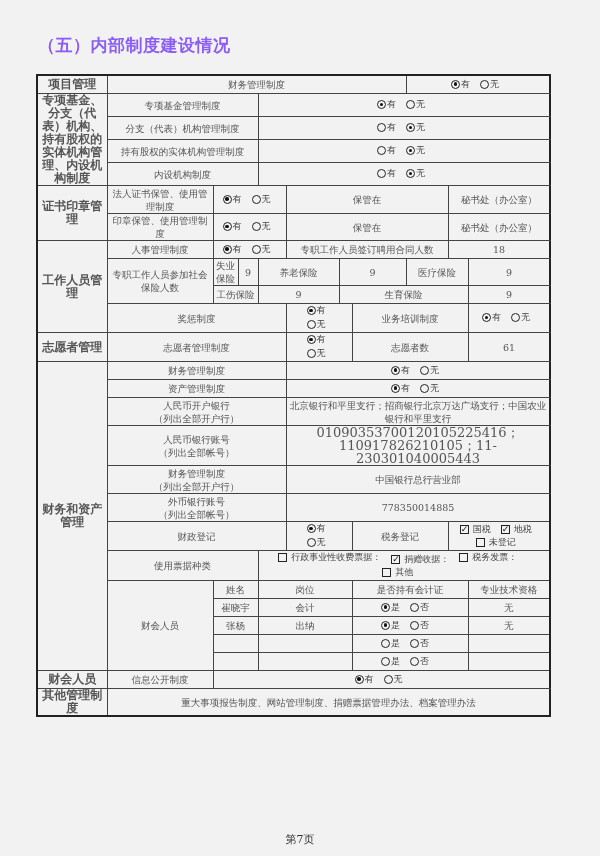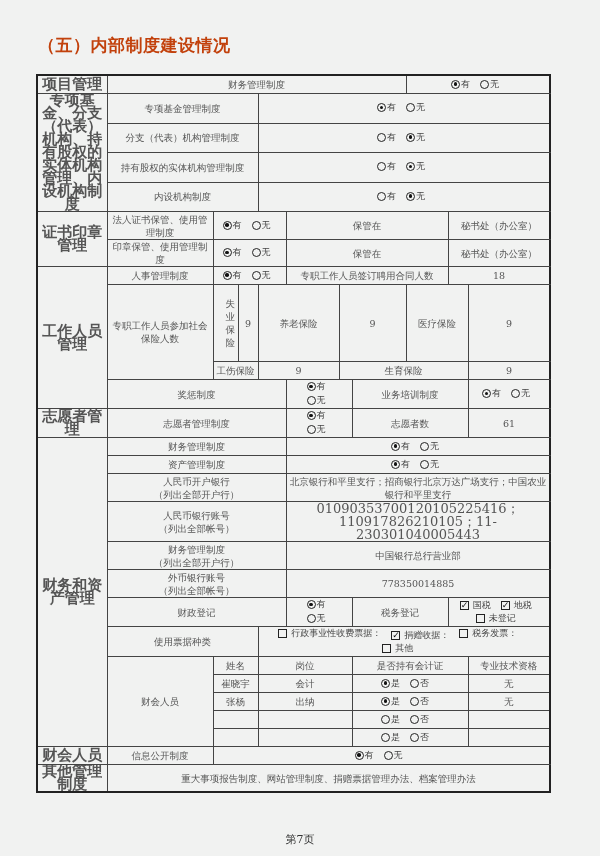--- a/index.html
+++ b/index.html
@@ -6,42 +6,42 @@
     body {
       width: 600px; height: 856px;
       background: #f1f2f1;
       font-family: "DejaVu Serif", "Liberation Serif", serif;
       color: #333;
       position: relative;
       overflow: hidden;
     }
     .title {
       position: absolute; left: 38px; top: 34px;
-      font-size: 17px; font-weight: bold; color: #c2410c;
+      font-size: 17px; font-weight: bold; color: #8b5cf6;
       font-family: "DejaVu Sans", "Liberation Sans", sans-serif;
       letter-spacing: 0.5px;
     }
     table.form {
       position: absolute; left: 36px; top: 74px;
       width: 513px;
       border-collapse: collapse;
       border: 2px solid #222;
       table-layout: fixed;
       font-size: 9.5px;
     }
     table.form td {
       border: 1px solid #444;
       padding: 0 2px;
       text-align: center;
       vertical-align: middle;
       line-height: 13px;
       color: #555;
       overflow: hidden;
     }
-    td.sec { color: #222; font-weight: bold; font-family: "DejaVu Sans", "Liberation Sans", sans-serif; font-size: 15px; }
+    td.sec { color: #222; font-weight: bold; font-family: "DejaVu Sans", "Liberation Sans", sans-serif; font-size: 12px; }
     td.left { text-align: left; }
     td.val { text-align: left; color: #444; }
     .radio { display: inline-flex; align-items: center; margin-right: 10px; }
     .circ {
       display: inline-block; width: 9px; height: 9px;
       border: 1.3px solid #222; border-radius: 50%;
       position: relative; margin-right: 1px; box-sizing: border-box;
     }
     .circ.on::after {
       content: ""; position: absolute; left: 1.5px; top: 1.5px;
@@ -173,21 +173,21 @@
             <span class="rlbl">有</span>
           </span><span class="radio">
             <span class="circ"></span>
             <span class="rlbl">无</span>
           </span></td>
     <td colspan="4">专职工作人员签订聘用合同人数</td>
     <td colspan="2" class="val">18</td>
   </tr>
   <tr class="r18">
     <td colspan="2" rowspan="2">专职工作人员参加社会保险人数</td>
-    <td style="padding:12px">失业保险</td>
+    <td style="padding:0">失业保险</td>
     <td class="val">9</td>
     <td colspan="2">养老保险</td>
     <td colspan="2" class="val">9</td>
     <td colspan="2">医疗保险</td>
     <td class="val">9</td>
   </tr>
   <tr class="r18">
     <td colspan="2">工伤保险</td>
     <td colspan="2" class="val">9</td>
     <td colspan="4">生育保险</td>

